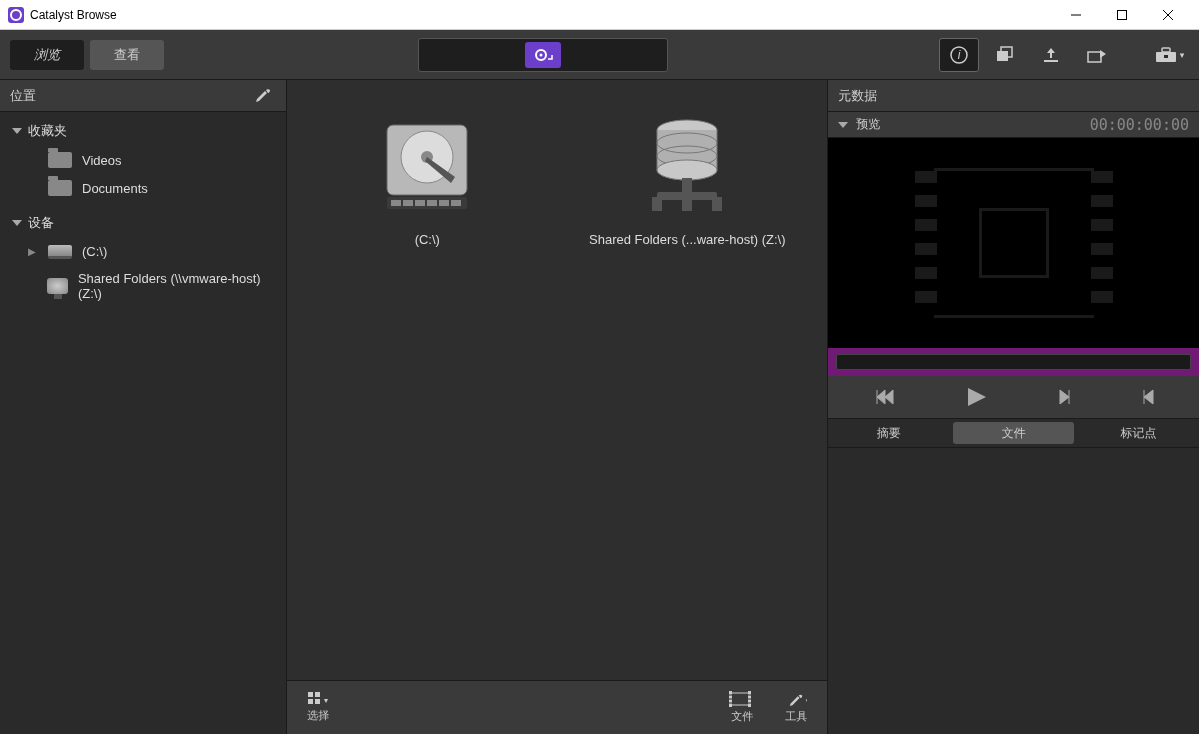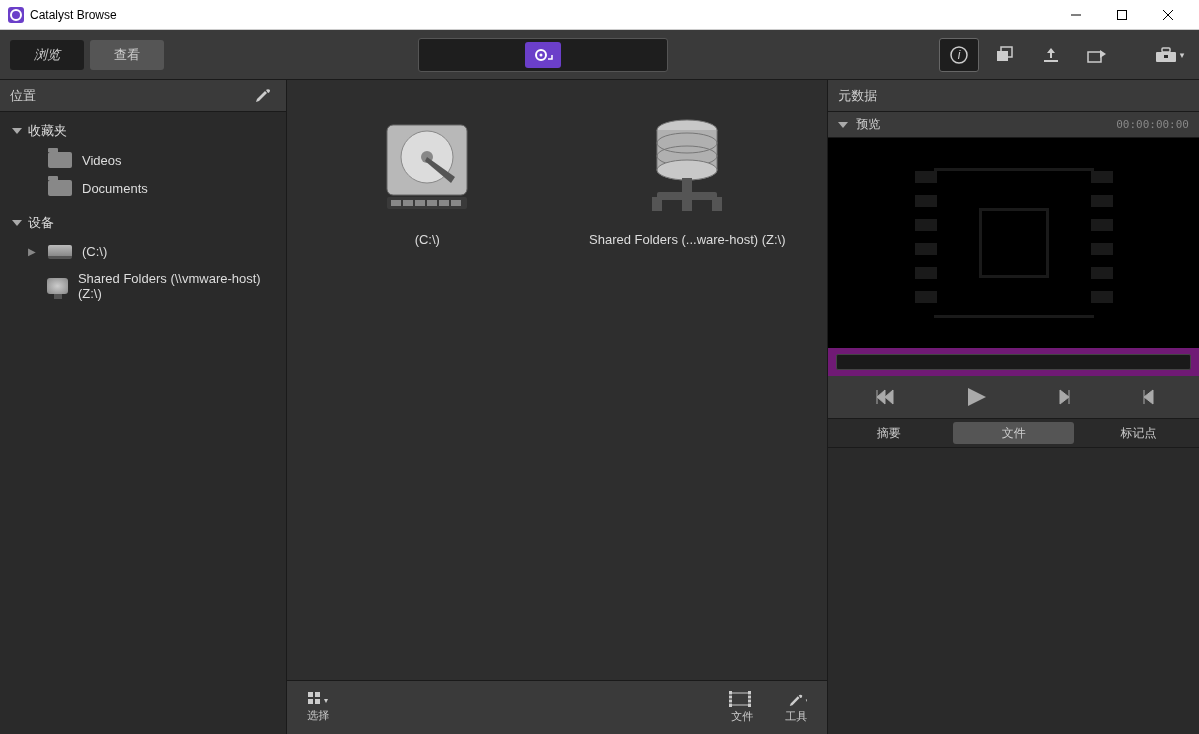--- a/index.html
+++ b/index.html
@@ -53,21 +53,21 @@
 .hdd-svg { width: 100px; height: 100px; }
 .db-svg { width: 90px; height: 100px; }
 
 .center-footer { height: 54px; background: #3a3a3a; display: flex; align-items: center; padding: 0 14px; border-top: 1px solid #1a1a1a; }
 .cf-col { display: flex; flex-direction: column; align-items: center; gap: 2px; cursor: pointer; padding: 0 6px; font-size: 11px; color: #ccc; }
 .cf-spacer { flex: 1; }
 
 
 .right { width: 395px; background: #701a75; display: flex; flex-direction: column; }
 .preview-hdr { height: 26px; background: #3a3a3a; display: flex; align-items: center; padding: 0 10px; font-size: 12px; border-bottom: 1px solid #1a1a1a; }
-.preview-hdr .tc { margin-left: auto; color: #888; font-family: monospace; font-size: 11px; }
+.preview-hdr .tc { margin-left: auto; color: #888; font-family: monospace; font-size: 15px; }
 .preview-view { height: 210px; background: #000; display: flex; align-items: center; justify-content: center; }
 .film-ph { width: 160px; height: 150px; border: 3px solid #1a1a1a; position: relative; display: flex; align-items: center; justify-content: center; }
 .film-ph::before, .film-ph::after { content:""; position:absolute; top:0; bottom:0; width:22px; background: repeating-linear-gradient(#1a1a1a 0 12px, #000 12px 24px); }
 .film-ph::before { left:-22px; } .film-ph::after { right:-22px; }
 .film-ph .inner { width: 70px; height: 70px; border: 3px solid #1a1a1a; }
 .scrub { height: 16px; background: #1a1a1a; border: 1px solid #444; margin: 6px 8px; border-radius: 2px; }
 .controls { height: 42px; background: #3a3a3a; display: flex; align-items: center; justify-content: space-around; padding: 0 10px; }
 .controls .cbtn { cursor: pointer; color: #aaa; display: flex; align-items:center; }
 .meta-tabs { height: 30px; background: #2a2a2a; display: flex; border-top: 1px solid #1a1a1a; border-bottom: 1px solid #1a1a1a; }
 .meta-tabs .mtab { flex: 1; display: flex; align-items: center; justify-content: center; font-size: 12px; cursor: pointer; color: #ccc; text-align: right; }

